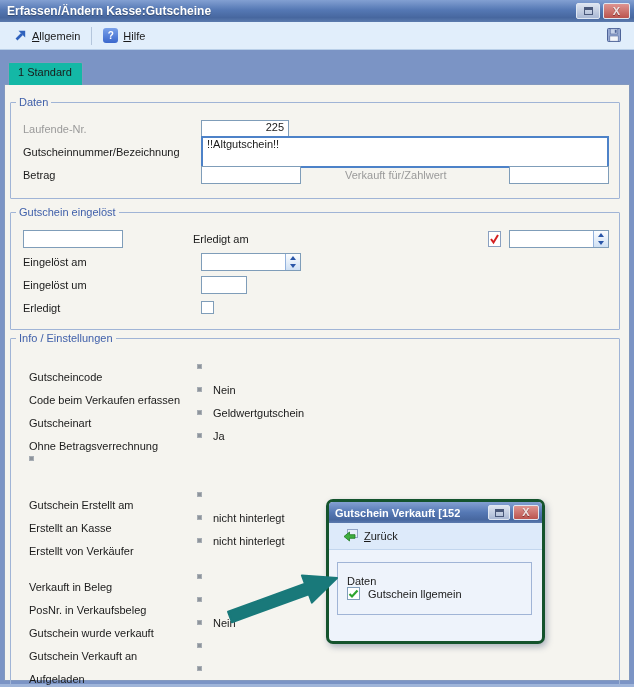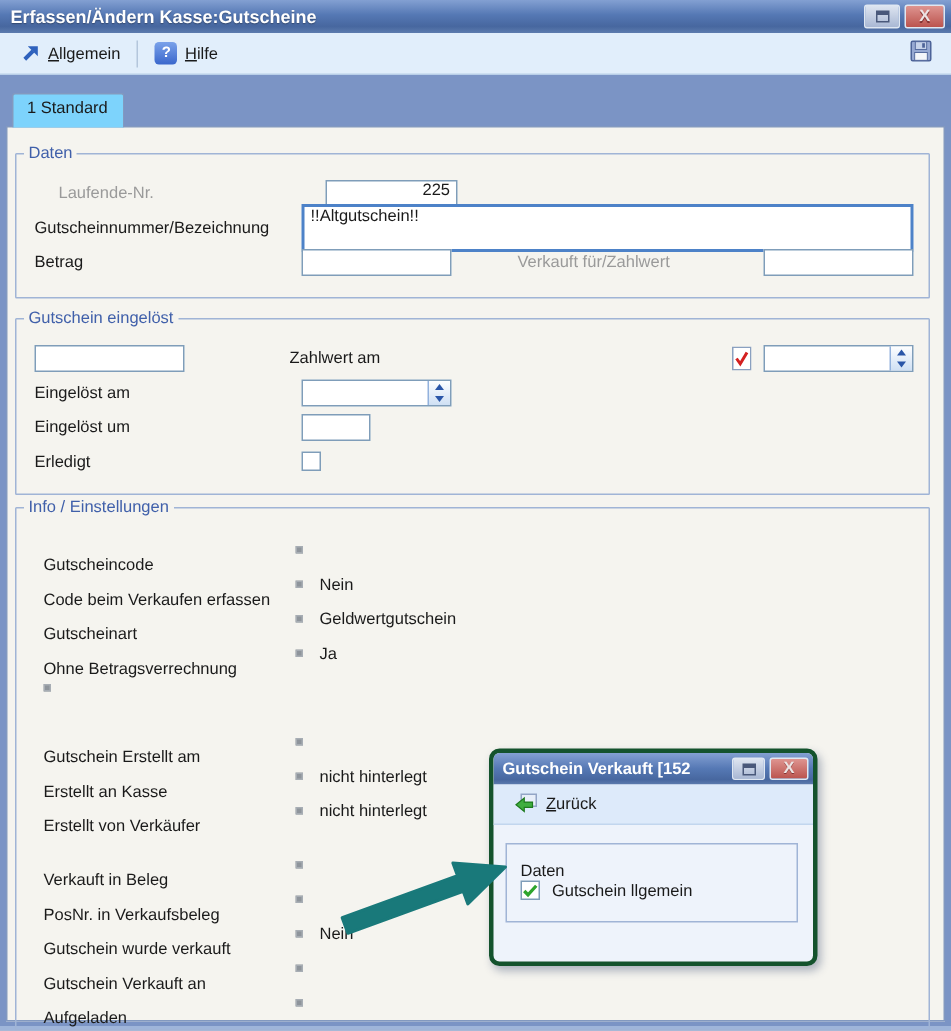--- a/index.html
+++ b/index.html
@@ -28,36 +28,36 @@
     border-bottom:1px solid #b9cfe8; display:flex; align-items:center; padding:0 8px; }
   .tool-item { display:flex; align-items:center; gap:5px; padding:2px 6px; cursor:default;text-align:center; }
   .tool-sep { width:1px; height:18px; background:#b4c6dc; margin:0 5px; }
   .hk { text-decoration:underline; }
   .icon-arrow-ne { display:flex; }
   .icon-help { width:15px; height:15px; border-radius:3px; background:linear-gradient(180deg,#7aa2ea,#3a67cc);
     color:#fff; font-weight:bold; font-size:10px; display:flex; align-items:center; justify-content:center; }
   .tool-save { margin-left:auto; padding:2px 4px; }
 
   
-  .tab { position:absolute; top:62px; left:8px; height:23px; padding:3px 10px 0 9px; background:#7dd3fc;
+  .tab { position:absolute; top:62px; left:8px; height:23px; padding:3px 10px 0 9px; background:#14b8a6;
     border:1px solid #8399bf; border-bottom:none; border-radius:2px 2px 0 0; z-index:3; }
   .panel { position:absolute; top:84px; left:4px; width:626px; height:597px; background:#f5f4ef;
     border:1px solid #8399bf; z-index:1; padding:0 0; }
   .bottom-edge { position:absolute; left:0; right:0; bottom:0; height:3px; background:#9fb5da; }
 
   
   .fs { position:relative; border:1px solid #a0b4d6; border-radius:1px; margin:17px 9px 0 5px;
     padding:14px 10px 12px 12px; }
   .fs .legend { position:absolute; top:-7px; left:5px; background:#f5f4ef; color:#4060aa; padding:0 3px; }
   .fs-eing { margin-top:13px; padding-bottom:10px; }
   .fs-info { margin-top:8px; padding-bottom:6px; padding-top:16px; }
 
   .frow { display:flex; align-items:center; height:23px; }
   .flabel { width:178px; flex:0 0 178px; }
-  .gray { color:#9a9a9a;margin-left:16px; }
+  .gray { color:#9a9a9a; }
   .tb-input { height:18px; border:1px solid #7f9db9; background:#fff; padding:0 4px; font:11px "Liberation Sans",sans-serif; color:#1a1a1a; }
   .w88 { width:88px; text-align:right; }
   .w100 { width:100px; }
   .w46 { width:46px; }
   .hl { width:410px; height:32px; border:2px solid #4d82c8; padding:0 4px; }
   .lbl-vf { margin-left:44px; width:124px; }
   .push-right { margin-left:auto; }
   .combo { display:flex; width:100px; height:18px; border:1px solid #7f9db9; background:#fff; }
   .combo .cv { flex:1; padding:0 3px; line-height:16px; }
   .spin { width:15px; display:flex; flex-direction:column; border-left:1px solid #93b2dd;
@@ -154,21 +154,21 @@
         <span class="tb-input w100"></span>
         <span class="lbl-vf gray">Verkauft für/Zahlwert</span>
         <span class="tb-input w100 push-right"></span>
       </div>
     </div>
 
     <div class="fs fs-eing">
       <span class="legend">Gutschein eingelöst</span>
       <div class="frow">
         <span class="tb-input w100"></span>
-        <span class="lbl-erstellt">Zahlwert am</span>
+        <span class="lbl-erstellt">Erledigt am</span>
         <span class="doc-icon push-right">
           <svg width="13" height="16" viewBox="0 0 13 16">
             <rect x="0.5" y="0.5" width="12" height="15" fill="#ffffff" stroke="#8aa0c0"></rect>
             <polyline points="3,8 5.5,11.5 10,4" fill="none" stroke="#d42020" stroke-width="2"></polyline>
           </svg>
         </span>
         <span class="combo" style="margin-left:4px;">
           <span class="cv"></span>
           <span class="spin">
               <span>

